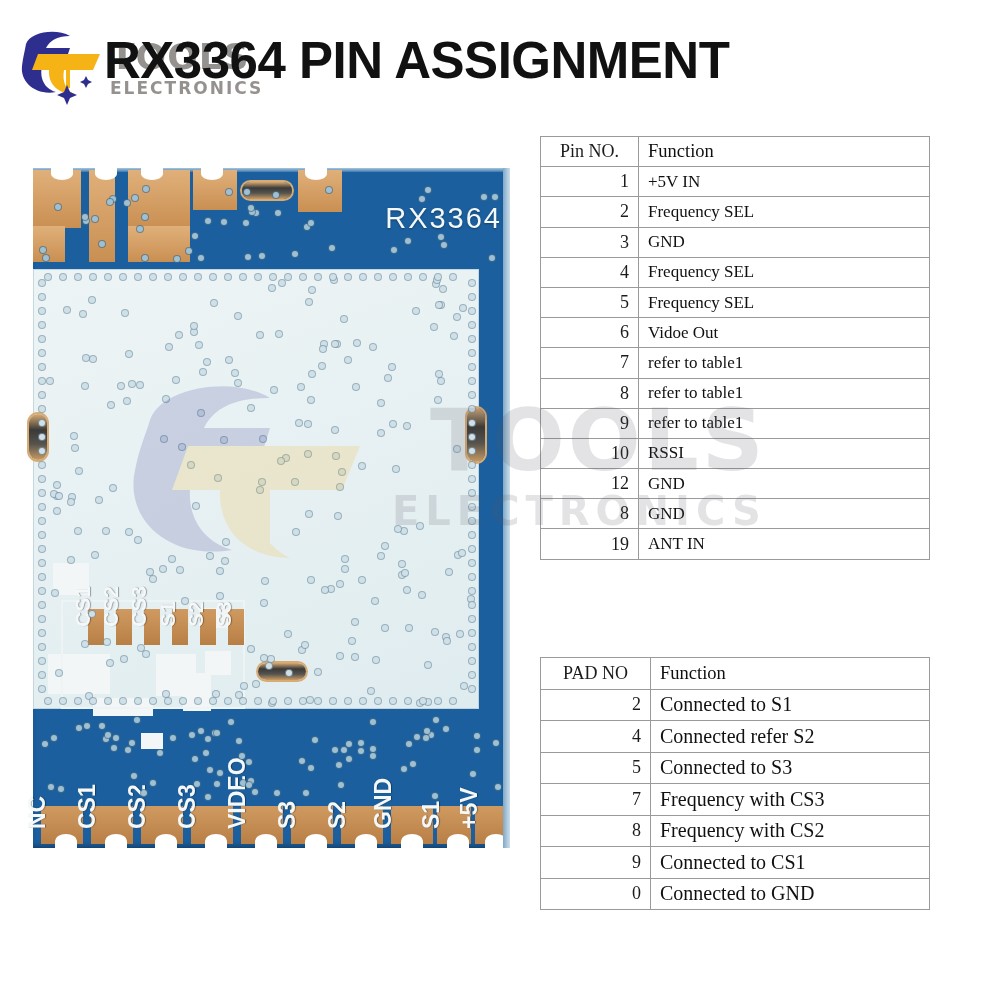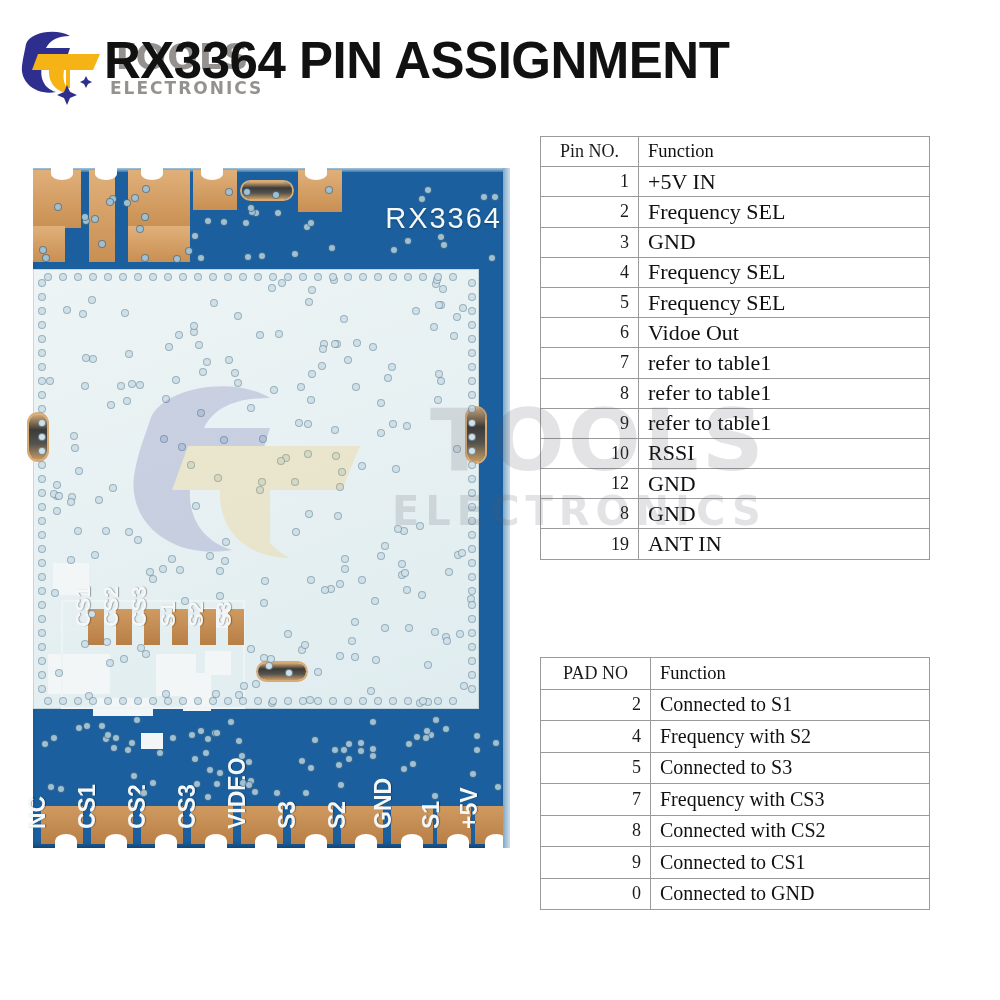--- a/index.html
+++ b/index.html
@@ -99,21 +99,21 @@
     font-family:"Liberation Serif", serif;background:#ffffff;}
   table.pt td,table.pt th{border:1px solid #9a9a9a;padding:0;}
   #tbl1{left:540px;top:136px;width:390px;}
   #tbl2{left:540px;top:657px;width:390px;}
 
   .c-no{width:88px;text-align:right;padding-right:9px!important;color:#1b1b1b;}
   .c-fn{text-align:left;padding-left:9px!important;color:#101010;}
 
   #tbl1 tr{height:30.2px;}
   #tbl1 .c-no{font-size:18px;}
-  #tbl1 .c-fn{font-size:22px;}
+  #tbl1 .c-fn{font-size:17px;}
   #tbl1 .hdr .c-no{font-size:18px;text-align:center;padding-right:0!important;}
   #tbl1 .hdr .c-fn{font-size:18.5px;}
 
   #tbl2 tr{height:31.5px;}
   #tbl2 .c-no{width:100px;font-size:18px;}
   #tbl2 .c-fn{font-size:20px;}
   #tbl2 .hdr .c-no{font-size:18px;text-align:center;padding-right:0!important;}
   #tbl2 .hdr .c-fn{font-size:18.5px;}
 </style>
 </head>
@@ -727,33 +727,33 @@
         <tr class="hdr">
           <td class="c-no">PAD NO</td>
           <td class="c-fn">Function</td>
         </tr>
         <tr>
           <td class="c-no">2</td>
           <td class="c-fn">Connected to S1</td>
         </tr>
         <tr>
           <td class="c-no">4</td>
-          <td class="c-fn">Frequency with S2</td>
+          <td class="c-fn">Connected refer S2</td>
         </tr>
         <tr>
           <td class="c-no">5</td>
           <td class="c-fn">Connected to S3</td>
         </tr>
         <tr>
           <td class="c-no">7</td>
           <td class="c-fn">Frequency with CS3</td>
         </tr>
         <tr>
           <td class="c-no">8</td>
-          <td class="c-fn">Connected with CS2</td>
+          <td class="c-fn">Frequency with CS2</td>
         </tr>
         <tr>
           <td class="c-no">9</td>
           <td class="c-fn">Connected to CS1</td>
         </tr>
         <tr>
           <td class="c-no">0</td>
           <td class="c-fn">Connected to GND</td>
         </tr>
       </tbody>

